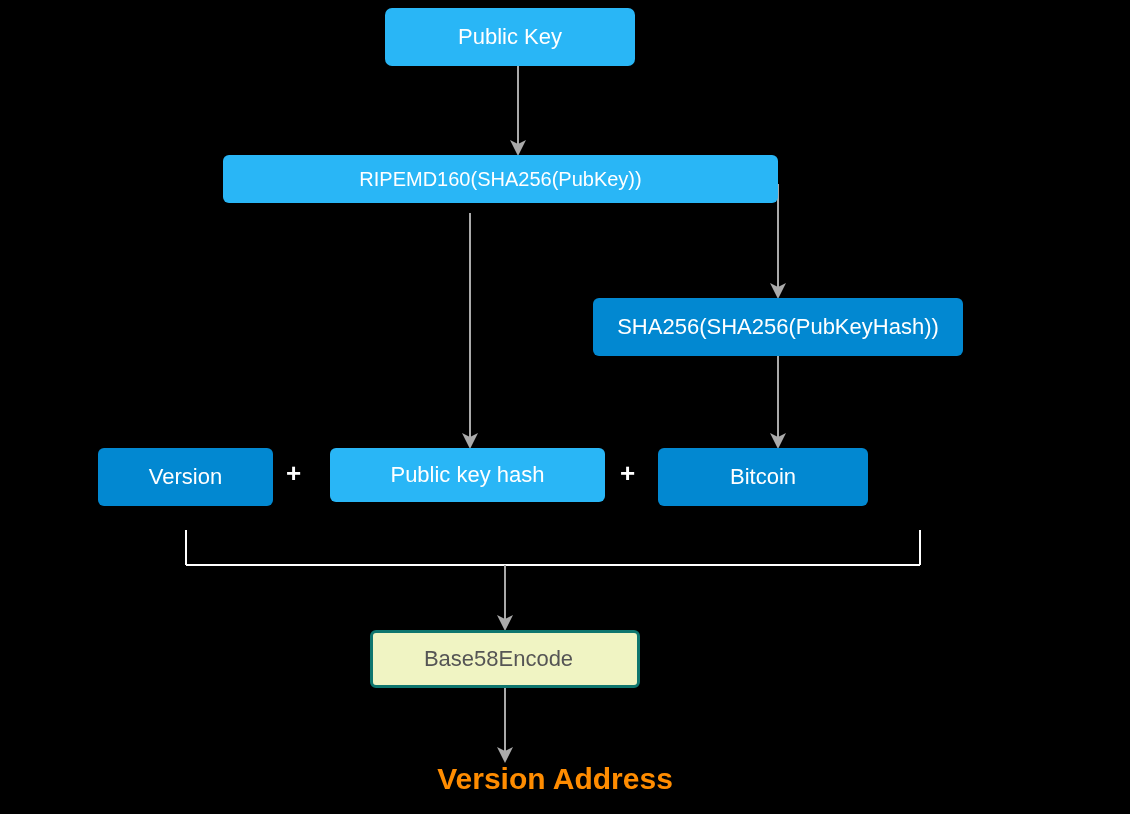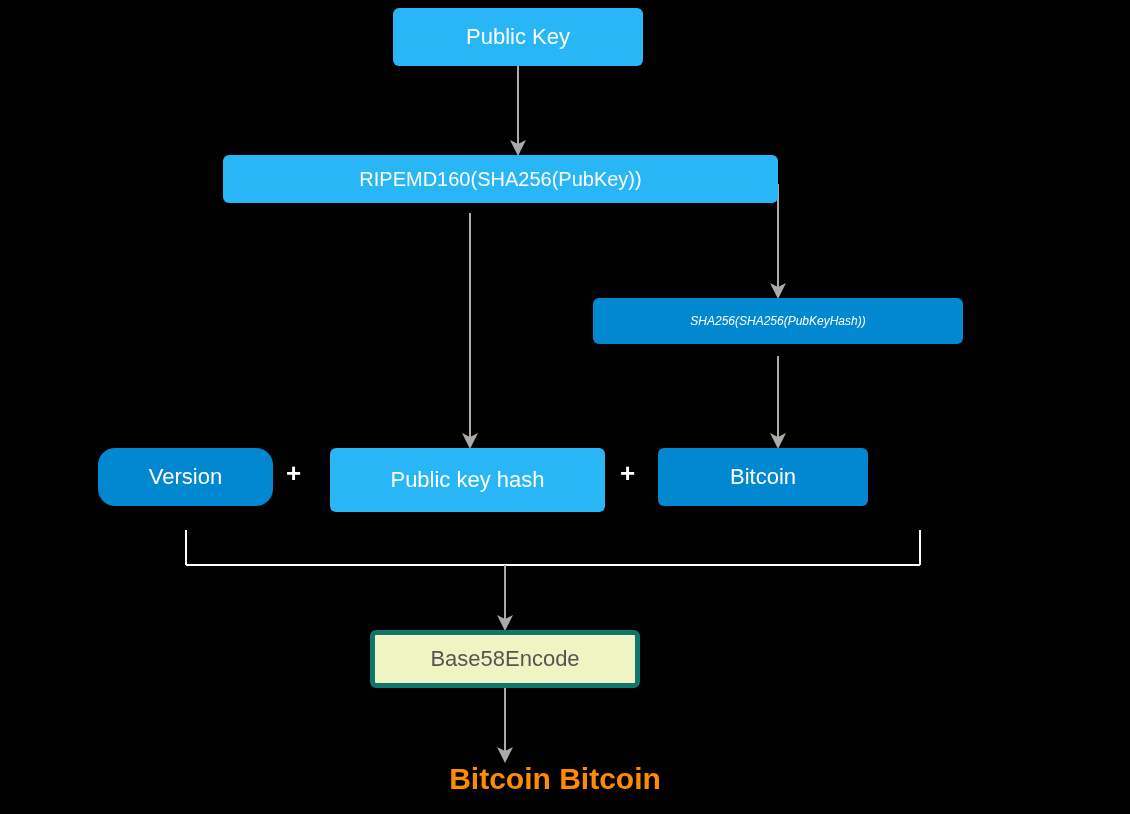--- a/index.html
+++ b/index.html
@@ -36,21 +36,22 @@
       background: #29b6f6;
     }
 
     .box-blue-medium {
       background: #0288d1;
     }
 
     .box-green-light {
       background: #f0f4c3;
       color: #555;
-      border: 5px solid #0f766e;
+      border: 3px solid #0f766e;
+      padding-left: 7px;
     }
 
     
     .arrows-svg {
       position: absolute;
       top: 0;
       left: 0;
       width: 1130px;
       height: 814px;
       pointer-events: none;
@@ -87,33 +88,33 @@
 
     <line x1="186" y1="530" x2="186" y2="565" stroke="#fff" stroke-width="2"></line>
     <line x1="920" y1="530" x2="920" y2="565" stroke="#fff" stroke-width="2"></line>
     <line x1="186" y1="565" x2="920" y2="565" stroke="#fff" stroke-width="2"></line>
 
     <line x1="505" y1="565" x2="505" y2="623" stroke="#aaa" stroke-width="2" marker-end="url(#arrowhead)"></line>
 
     <line x1="505" y1="688" x2="505" y2="755" stroke="#aaa" stroke-width="2" marker-end="url(#arrowhead)"></line>
   </svg>
 
-  <div class="box box-blue-bright" style="left:393px; top:8px; width:250px; height:58px;">Public Key</div>
+  <div class="box box-blue-bright" style="left:385px; top:8px; width:250px; height:58px;border-radius:7px;">Public Key</div>
 
   <div class="box box-blue-bright" style="left:223px; top:155px; width:555px; height:48px; font-size:20px;">RIPEMD160(SHA256(PubKey))</div>
 
-  <div class="box box-blue-medium" style="left:593px; top:298px; width:370px; height:46px; font-size:12px;font-style:italic;">SHA256(SHA256(PubKeyHash))</div>
+  <div class="box box-blue-medium" style="left:593px; top:298px; width:370px; height:58px; font-size:22px;">SHA256(SHA256(PubKeyHash))</div>
 
-  <div class="box box-blue-medium" style="left:98px; top:448px; width:175px; height:58px;border-radius:17px;">Version</div>
+  <div class="box box-blue-medium" style="left:98px; top:448px; width:175px; height:58px;">Version</div>
 
   <div style="position:absolute; left:286px; top:458px; color:white; font-size:26px; font-weight:bold;">+</div>
 
-  <div class="box box-blue-bright" style="left:330px; top:448px; width:275px; height:64px;">Public key hash</div>
+  <div class="box box-blue-bright" style="left:330px; top:448px; width:275px; height:54px;">Public key hash</div>
 
   <div style="position:absolute; left:620px; top:458px; color:white; font-size:26px; font-weight:bold;">+</div>
 
   <div class="box box-blue-medium" style="left:658px; top:448px; width:210px; height:58px;">Bitcoin</div>
 
   <div class="box box-green-light" style="left:370px; top:630px; width:270px; height:58px; font-size:22px; color:#555;">Base58Encode</div>
 
-  <div class="bitcoin-address" style="left:330px; top:762px; width:450px;">Bitcoin Bitcoin</div>
+  <div class="bitcoin-address" style="left:330px; top:762px; width:450px;">Version Address</div>
 
 </div>
 
 </body></html>

